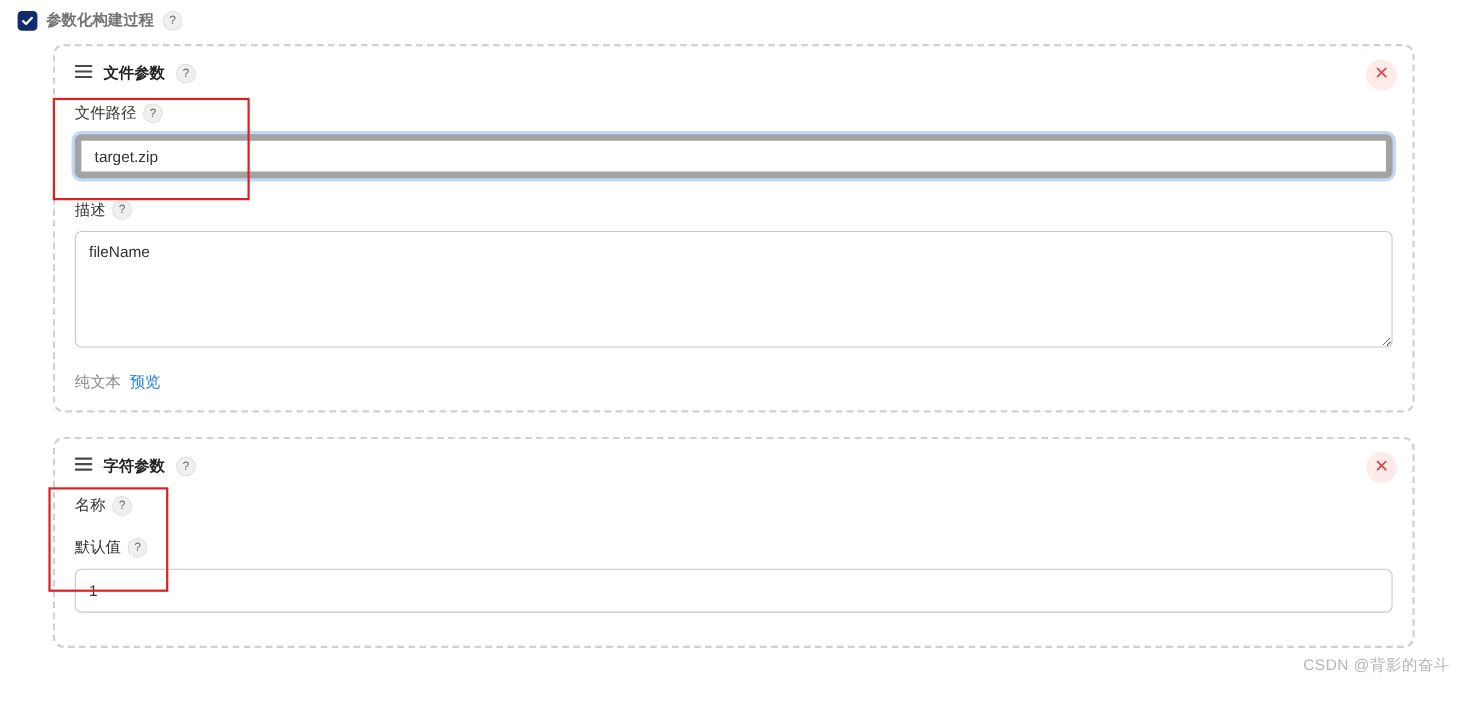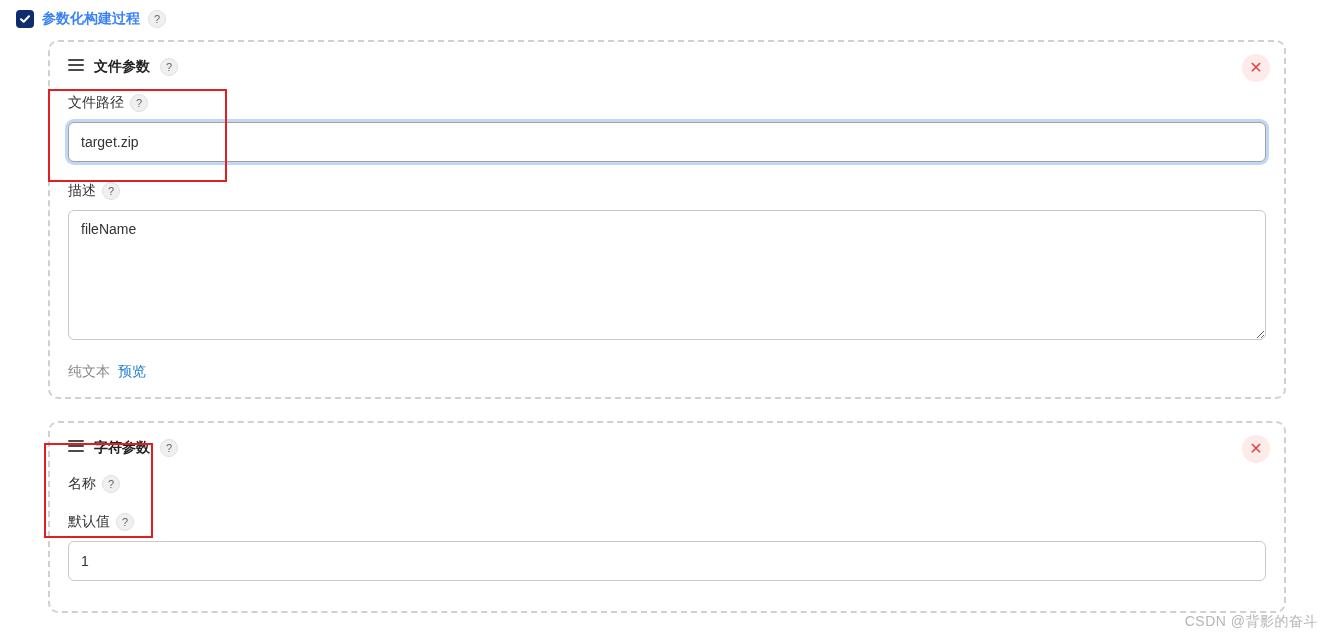--- a/index.html
+++ b/index.html
@@ -23,21 +23,21 @@
       width: 18px;
       height: 18px;
       background: #0f2d6e;
       border-radius: 4px;
       display: flex;
       align-items: center;
       justify-content: center;
       flex-shrink: 0;
     }
     .checkbox svg { width: 12px; height: 12px; }
-    .checkbox-label { font-weight: 600; color: #3b82f6; }
+    .checkbox-label { font-weight: 600; color: #737373; }
     .help-icon {
       width: 18px;
       height: 18px;
       border-radius: 50%;
       background: #f0f0f0;
       border: 1px solid #e0e0e0;
       display: inline-flex;
       align-items: center;
       justify-content: center;
       font-size: 11px;
@@ -109,26 +109,26 @@
       height: 40px;
       border: 1px solid #c8c8c8;
       border-radius: 6px;
       padding: 0 12px;
       font-size: 14px;
       color: #333;
       font-family: inherit;
       outline: none;
     }
     .text-input.focused {
-      border: 1px solid #a3a3a3;
+      border: 6px solid #a3a3a3;
       box-shadow: 0 0 0 3px rgba(74, 144, 226, 0.35);
     }
     .textarea-input {
       width: 100%;
-      height: 130px;
+      height: 106px;
       border: 1px solid #c8c8c8;
       border-radius: 6px;
       padding: 10px 12px;
       font-size: 14px;
       color: #333;
       font-family: inherit;
       outline: none;
       resize: both;
     }
     .footer-links {
@@ -144,21 +144,21 @@
       border: 2px solid #e02020;
       pointer-events: none;
       z-index: 10;
     }
     .h1 { left: 48px; top: 89px; width: 179px; height: 93px; }
     .h2 { left: 44px; top: 443px; width: 109px; height: 95px; }
 
     .watermark {
       position: absolute;
       right: 16px;
-      bottom: 10px;
+      bottom: 27px;
       color: rgba(120,120,120,0.55);
       font-size: 14px;
       letter-spacing: 0.5px;
       pointer-events: none;
     }
   </style>
 </head>
 <body>
 
 <div class="checkbox-row">

